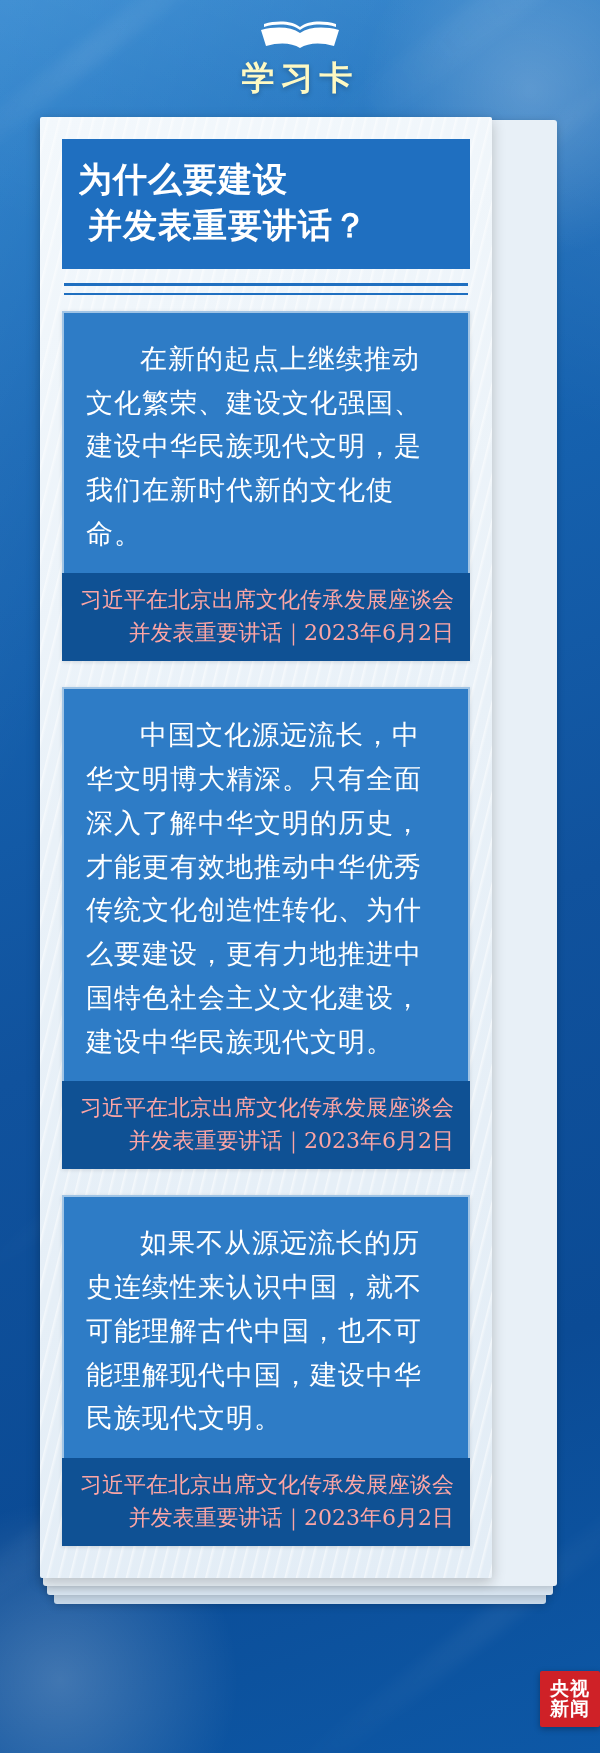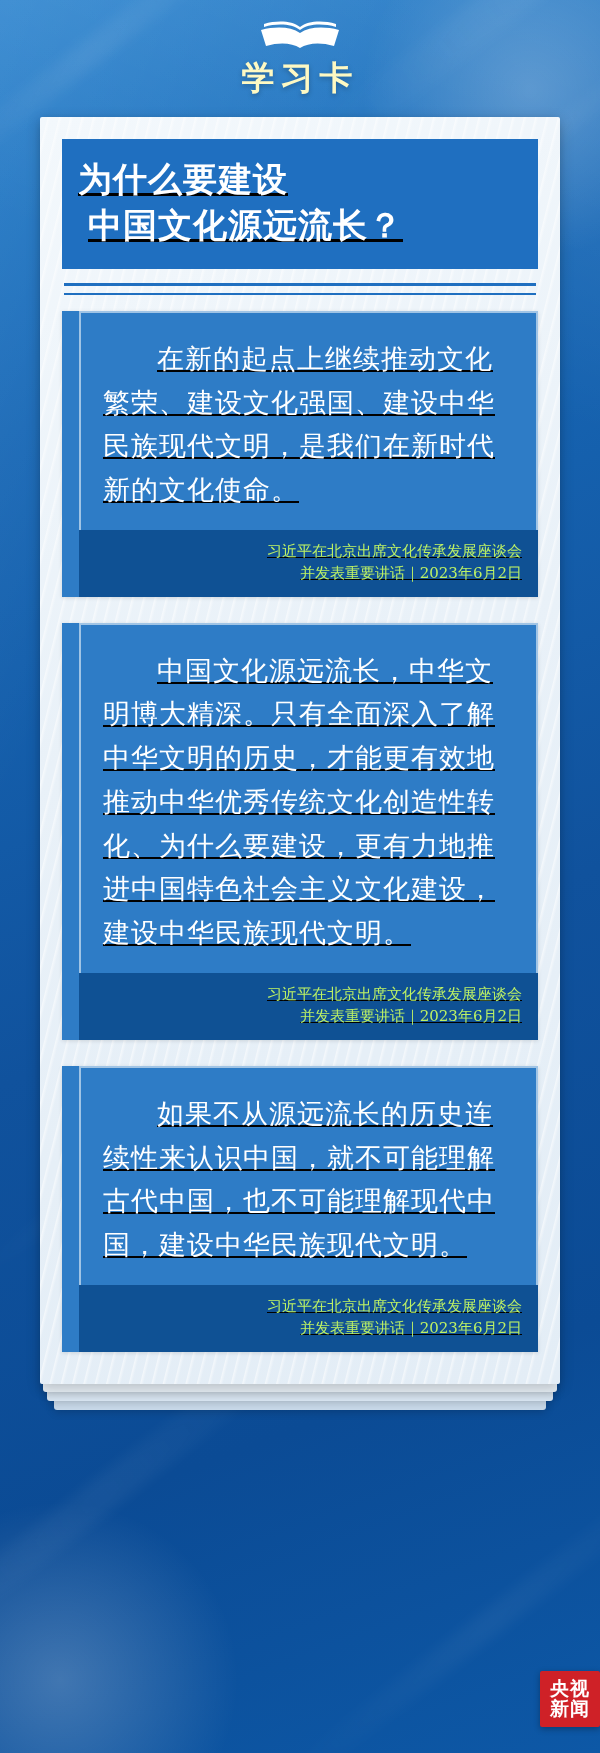--- a/index.html
+++ b/index.html
@@ -78,29 +78,28 @@
     background: #dfe9f3;
     border-radius: 3px;
     box-shadow: 0 2px 8px rgba(0,0,0,.18);
   }
   .stack-3 { width: 492px; top: 14px;  bottom: -26px; background: #c9daea; }
   .stack-2 { width: 506px; top: 8px;   bottom: -17px; background: #d8e5f1; }
   .stack-1 { width: 514px; top: 3px;   bottom: -8px;  background: #e8f0f7; }
 
   .card {
     position: relative;
-    width: 520px;
+    width: 452px;
     background:
       repeating-linear-gradient(104deg, rgba(255,255,255,0.0) 0px, rgba(255,255,255,0.0) 7px, rgba(255,255,255,0.55) 8px, rgba(255,255,255,0.0) 11px),
       linear-gradient(160deg, #f3f8fc 0%, #e9f1f8 45%, #e3edf6 100%);
     box-shadow: 0 4px 14px rgba(0,0,0,.22);
     padding: 22px 22px 26px 22px;
     box-sizing: border-box;
     border-radius: 2px;
-    text-decoration: underline;
   }
 
   
   .question-banner {
     background: #1f6fc0;
     color: #ffffff;
     padding: 18px 16px 20px 16px;
     box-sizing: border-box;
     font-family: "DejaVu Serif", "Liberation Serif", serif;
     font-weight: bold;
@@ -120,42 +119,41 @@
     height: 7px;
     border-top: 3px solid #1f6fc0;
     border-bottom: 2px solid #1f6fc0;
   }
 
   
   .quote-block {
     margin-bottom: 26px;
     background: #2e7cc6;
     box-shadow: 0 1px 4px rgba(0,0,0,.12);
-    padding-left: 17px;
   }
   .quote-block:last-of-type { margin-bottom: 6px; }
 
   .quote-body {
     padding: 24px 22px 18px 22px;
     color: #ffffff;
     font-size: 27px;
     line-height: 1.62;
     letter-spacing: 1px;
     text-indent: 2em;
     font-family: "DejaVu Serif", "Liberation Serif", serif;
     border: 2px solid rgba(255,255,255,0.55);
     border-bottom: none;
     box-sizing: border-box;
   }
   .quote-source {
     background: #0f5194;
-    color: #bef264;
+    color: #fca5a5;
     padding: 10px 16px 12px 16px;
     text-align: right;
-    font-size: 15px;
+    font-size: 22px;
     line-height: 1.5;
     font-family: "DejaVu Serif", "Liberation Serif", serif;
   }
   .quote-source .src-line { display: block; }
 
   
   .footer {
     position: absolute;
     left: 0;
     right: 0;
@@ -203,21 +201,21 @@
 
 <div class="card-stack">
   <div class="stack-layer stack-3"></div>
   <div class="stack-layer stack-2"></div>
   <div class="stack-layer stack-1"></div>
 
   <div class="card">
 
     <div class="question-banner">
       <span class="q-line q-line-1">为什么要建设</span>
-      <span class="q-line q-line-2">中国文化源远流长？</span>
+      <span class="q-line q-line-2">并发表重要讲话？</span>
     </div>
 
     <div class="divider"></div>
 
     <div class="quote-block">
       <div class="quote-body">在新的起点上继续推动文化繁荣、建设文化强国、建设中华民族现代文明，是我们在新时代新的文化使命。</div>
       <div class="quote-source">
         <span class="src-line">习近平在北京出席文化传承发展座谈会</span>
         <span class="src-line">并发表重要讲话｜2023年6月2日</span>
       </div>

